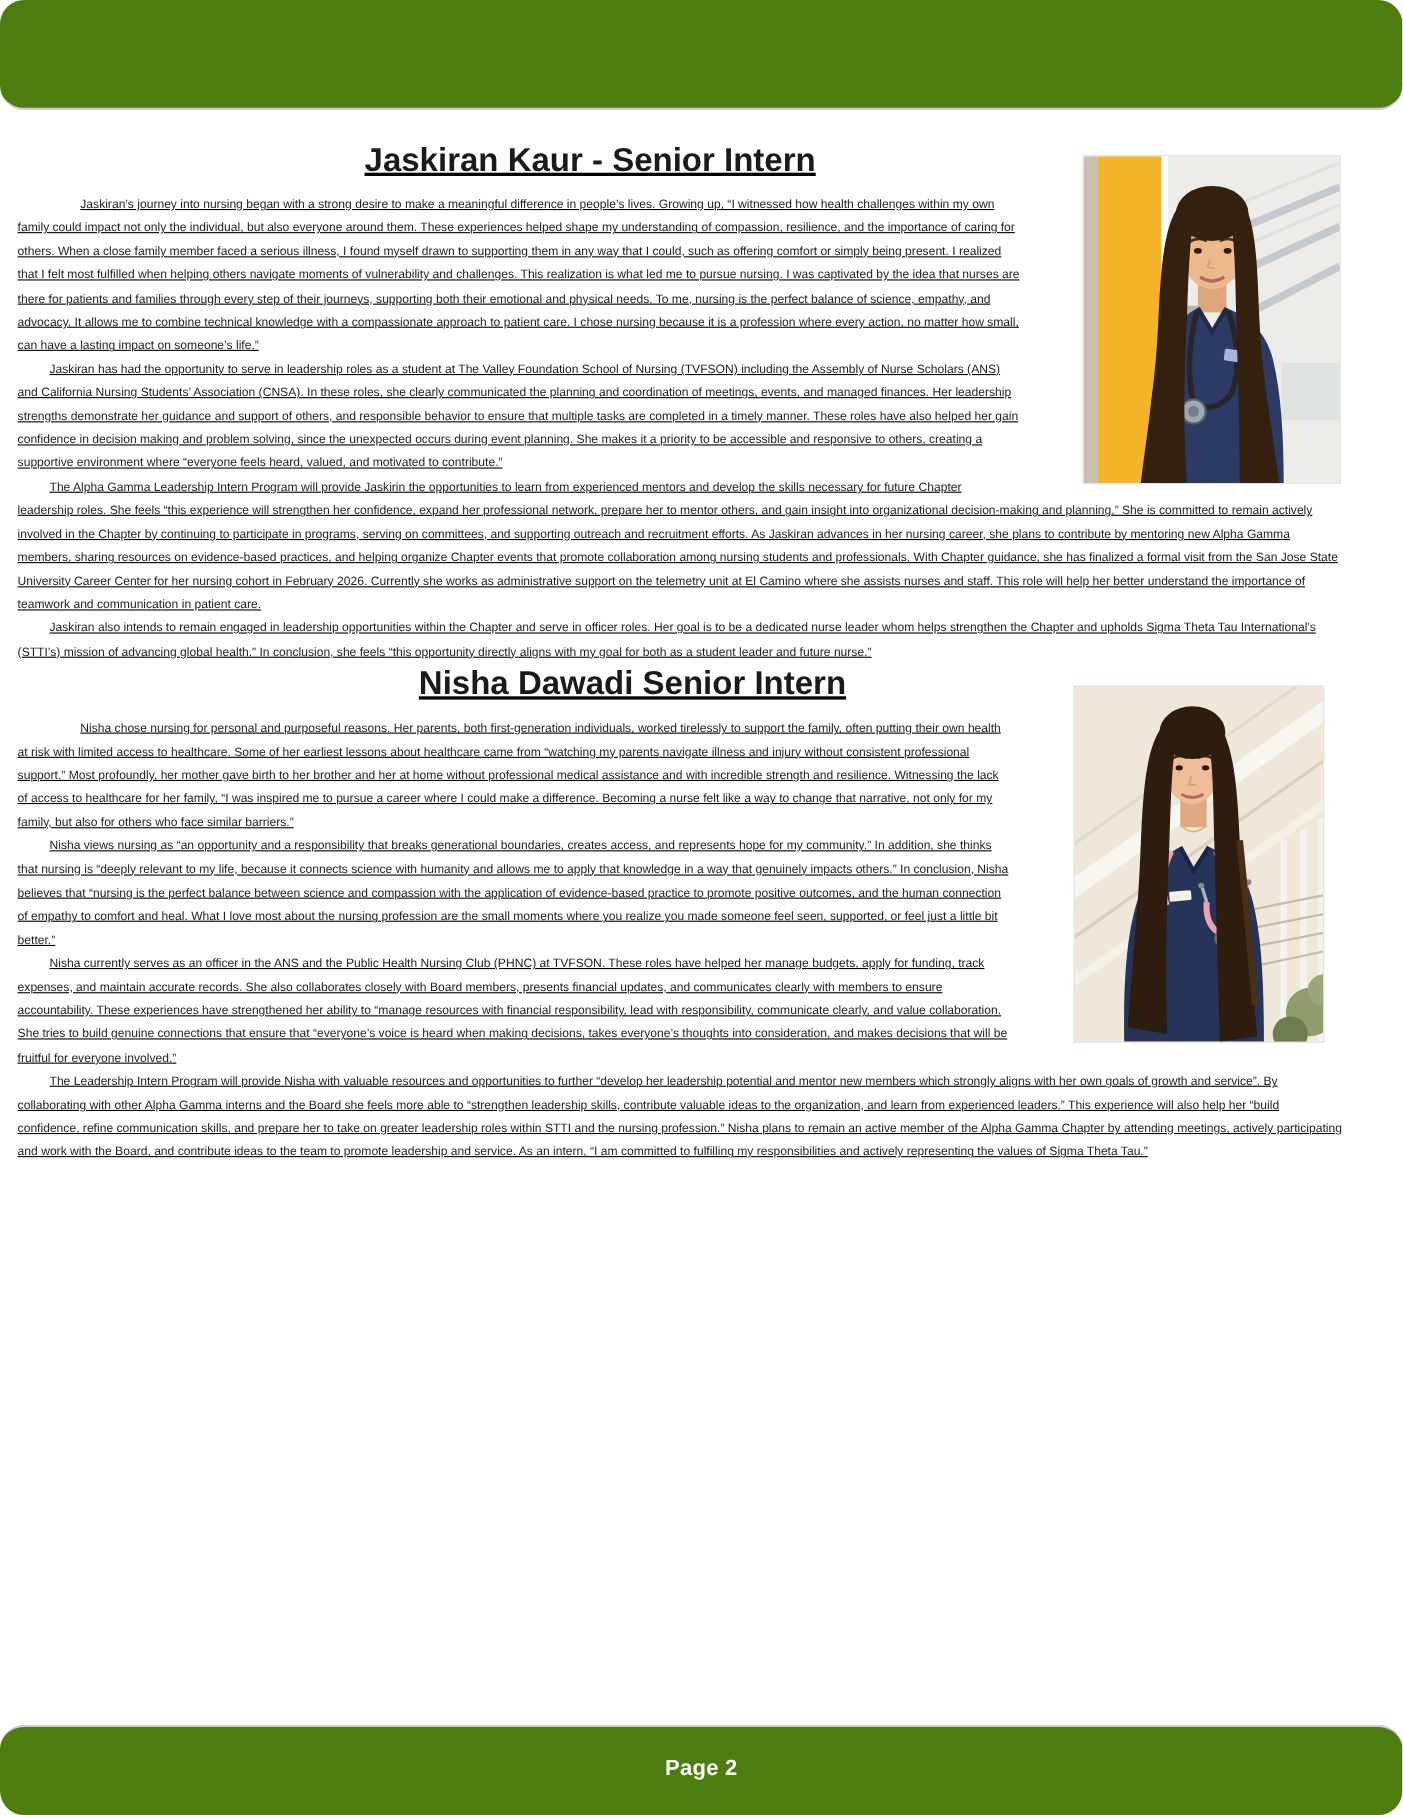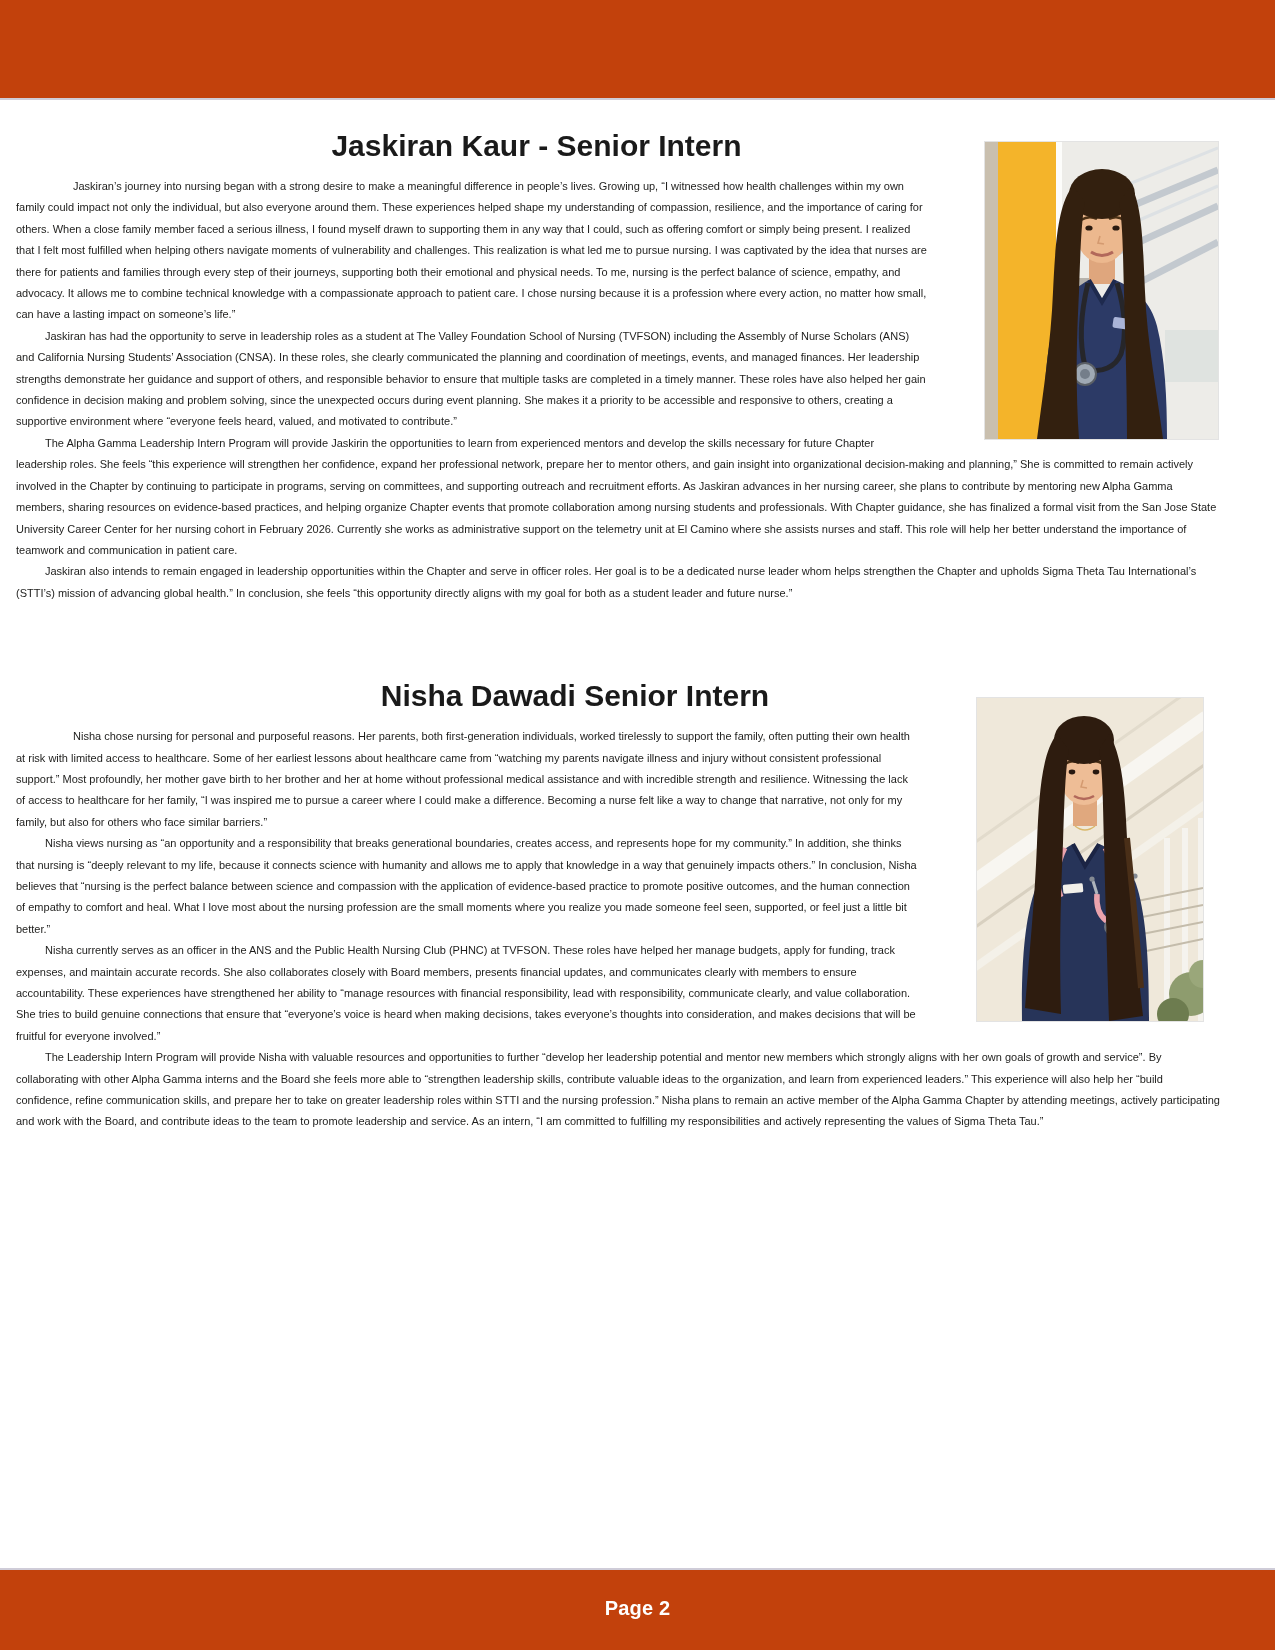--- a/index.html
+++ b/index.html
@@ -3,37 +3,37 @@
 <meta charset="utf-8">
 <style>
   html,body{margin:0;padding:0;}
   body{
     width:1275px;height:1650px;
     background:#ffffff;
     font-family:"Liberation Sans", sans-serif;
     position:relative;
     overflow:hidden;
   }
-  .band{background:#c2410c;}
+  .band{background:#4d7c0f;border-radius:22px;}
   .band.top{
     height:98px;
     border-bottom:2px solid #cfccd8;
   }
   .band.bottom{
     position:absolute;left:0;bottom:0;width:100%;height:80px;
     border-top:2px solid #cfccd8;
   }
   .pagenum{
     color:#ffffff;font-size:20px;font-weight:bold;
     text-align:center;padding-top:27px;
     letter-spacing:0.2px;
   }
   main{padding:0 55px 0 16px;}
-  section.profile{zoom:1;}
-  section.profile.s2{clear:both;margin-top:74px;}
+  section.profile{zoom:1;text-decoration:underline;}
+  section.profile.s2{clear:both;}
   h1.sec-title{
     font-size:30px;line-height:36px;font-weight:bold;color:#1a1a1a;
     margin:28px 0 12px 0;text-align:center;
   }
   h1.sec-title.t1{padding-left:130px;}
   h1.sec-title.t2{padding-left:215px;margin-top:0;}
   p.body-par{
     margin:0;font-size:11px;line-height:21.4px;color:#1d1d1b;
     text-align:left;
   }

